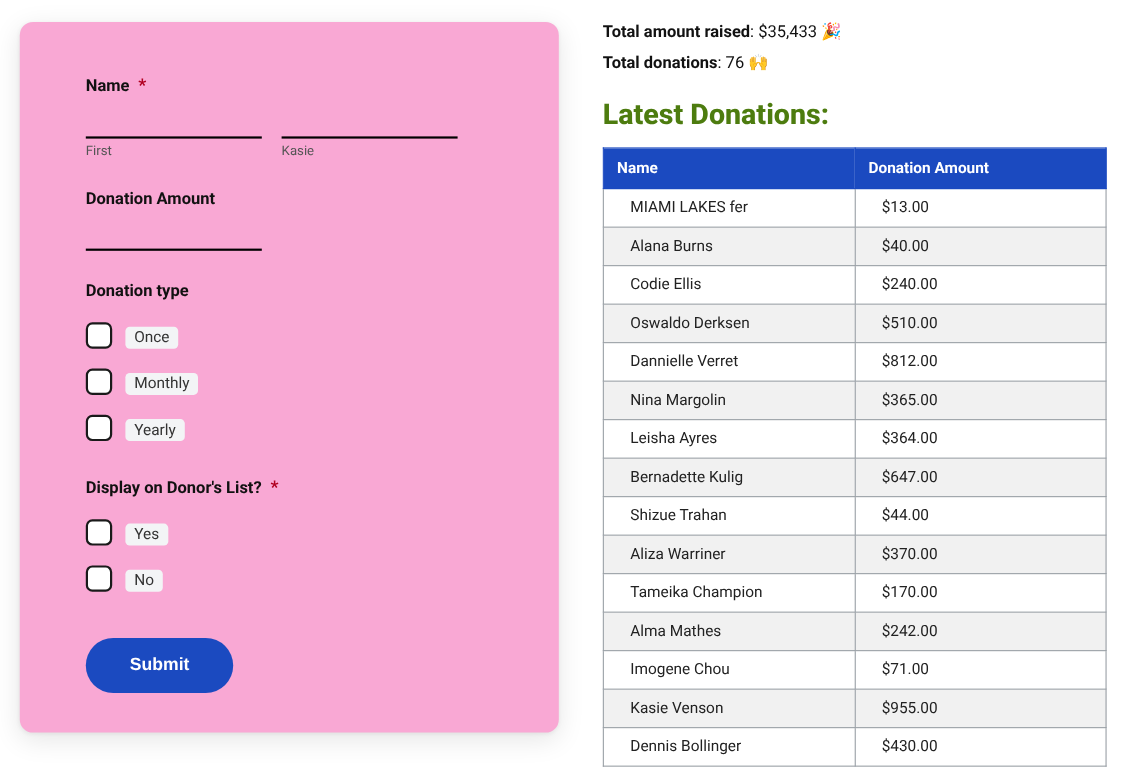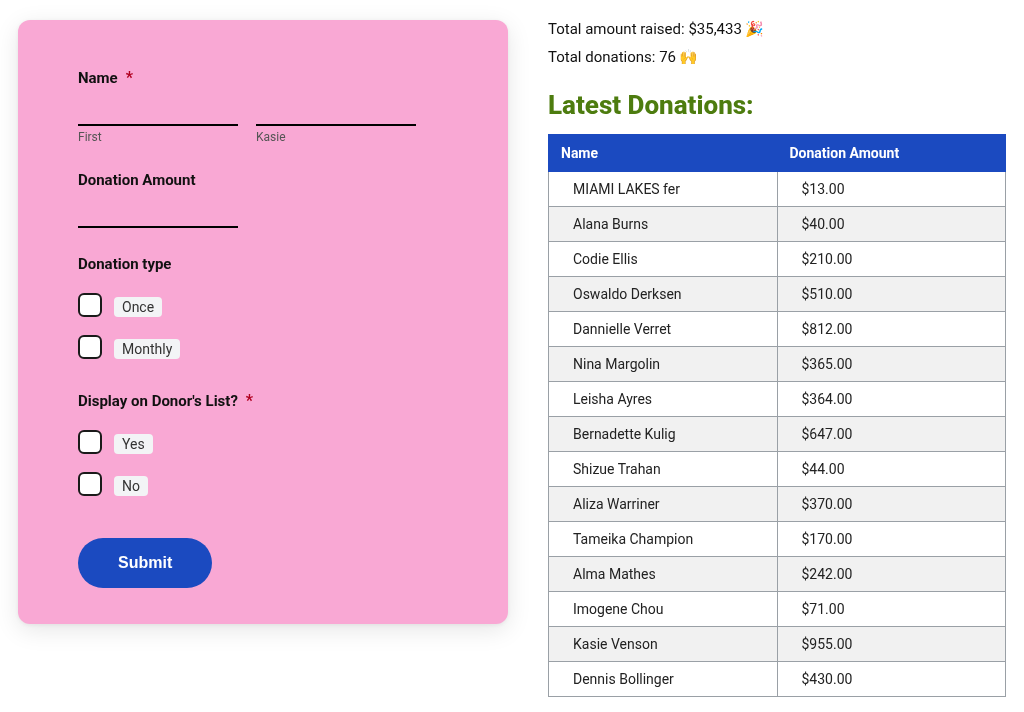--- a/index.html
+++ b/index.html
@@ -79,21 +79,21 @@
     font-weight: 700;
     font-size: 16px;
     border: none;
     border-radius: 999px;
     padding: 16px 40px;
     cursor: pointer;
     margin-top: 10px;
   }
 
   .stat { font-size: 15px; margin-bottom: 10px; color:#111; }
-  .stat b { font-weight: 400; }
+  .stat b { font-weight: 700; }
   .heading {
     font-size: 26px;
     font-weight: 800;
     margin: 24px 0 14px 0;
     color:#4d7c0f;
   }
 
   table.donations {
     width: 100%;
     border-collapse: collapse;
@@ -150,20 +150,24 @@
       <div class="field-group">
         <span class="label">Donation type</span>
         <div class="options" id="type-options">
             <label class="opt">
               <span class="box"></span>
               <span class="txt">Once</span>
             </label>
             <label class="opt">
               <span class="box"></span>
               <span class="txt">Monthly</span>
+            </label>
+            <label class="opt">
+              <span class="box"></span>
+              <span class="txt">Yearly</span>
             </label>
           </div>
       </div>
 
       <div class="field-group">
         <span class="label">Display on Donor's List?</span>
         <span class="req">*</span>
         <div class="options" id="display-options">
             <label class="opt">
               <span class="box"></span>
@@ -205,21 +209,21 @@
           <tr>
             <td>MIAMI LAKES fer</td>
             <td>$13.00</td>
           </tr>
           <tr>
             <td>Alana Burns</td>
             <td>$40.00</td>
           </tr>
           <tr>
             <td>Codie Ellis</td>
-            <td>$210.00</td>
+            <td>$240.00</td>
           </tr>
           <tr>
             <td>Oswaldo Derksen</td>
             <td>$510.00</td>
           </tr>
           <tr>
             <td>Dannielle Verret</td>
             <td>$812.00</td>
           </tr>
           <tr>

